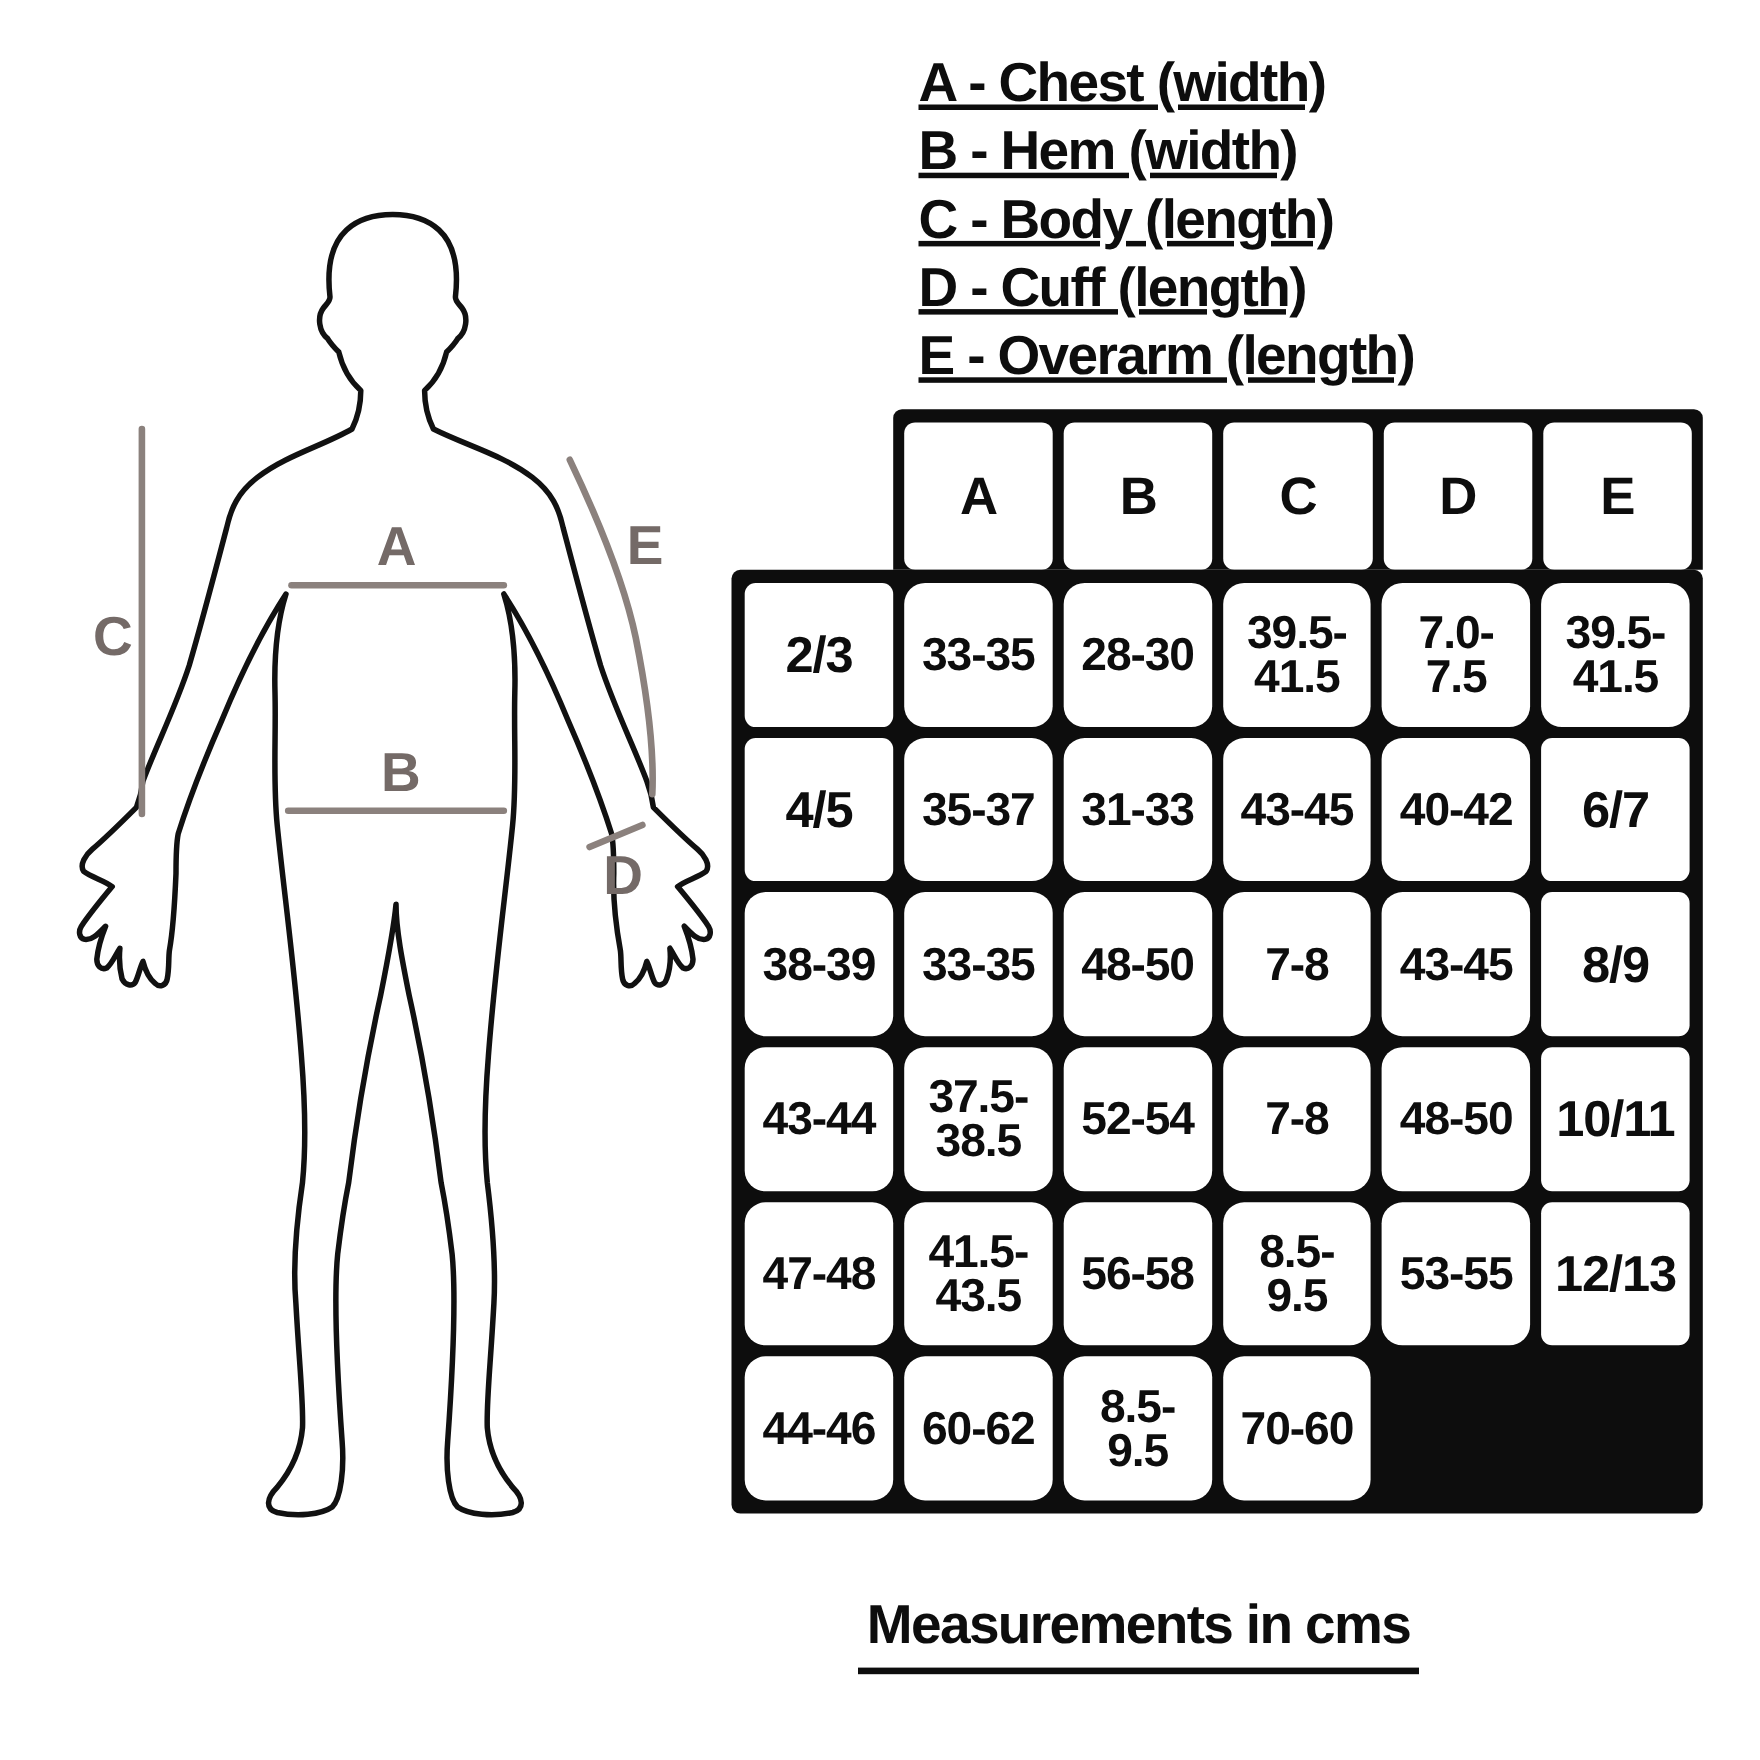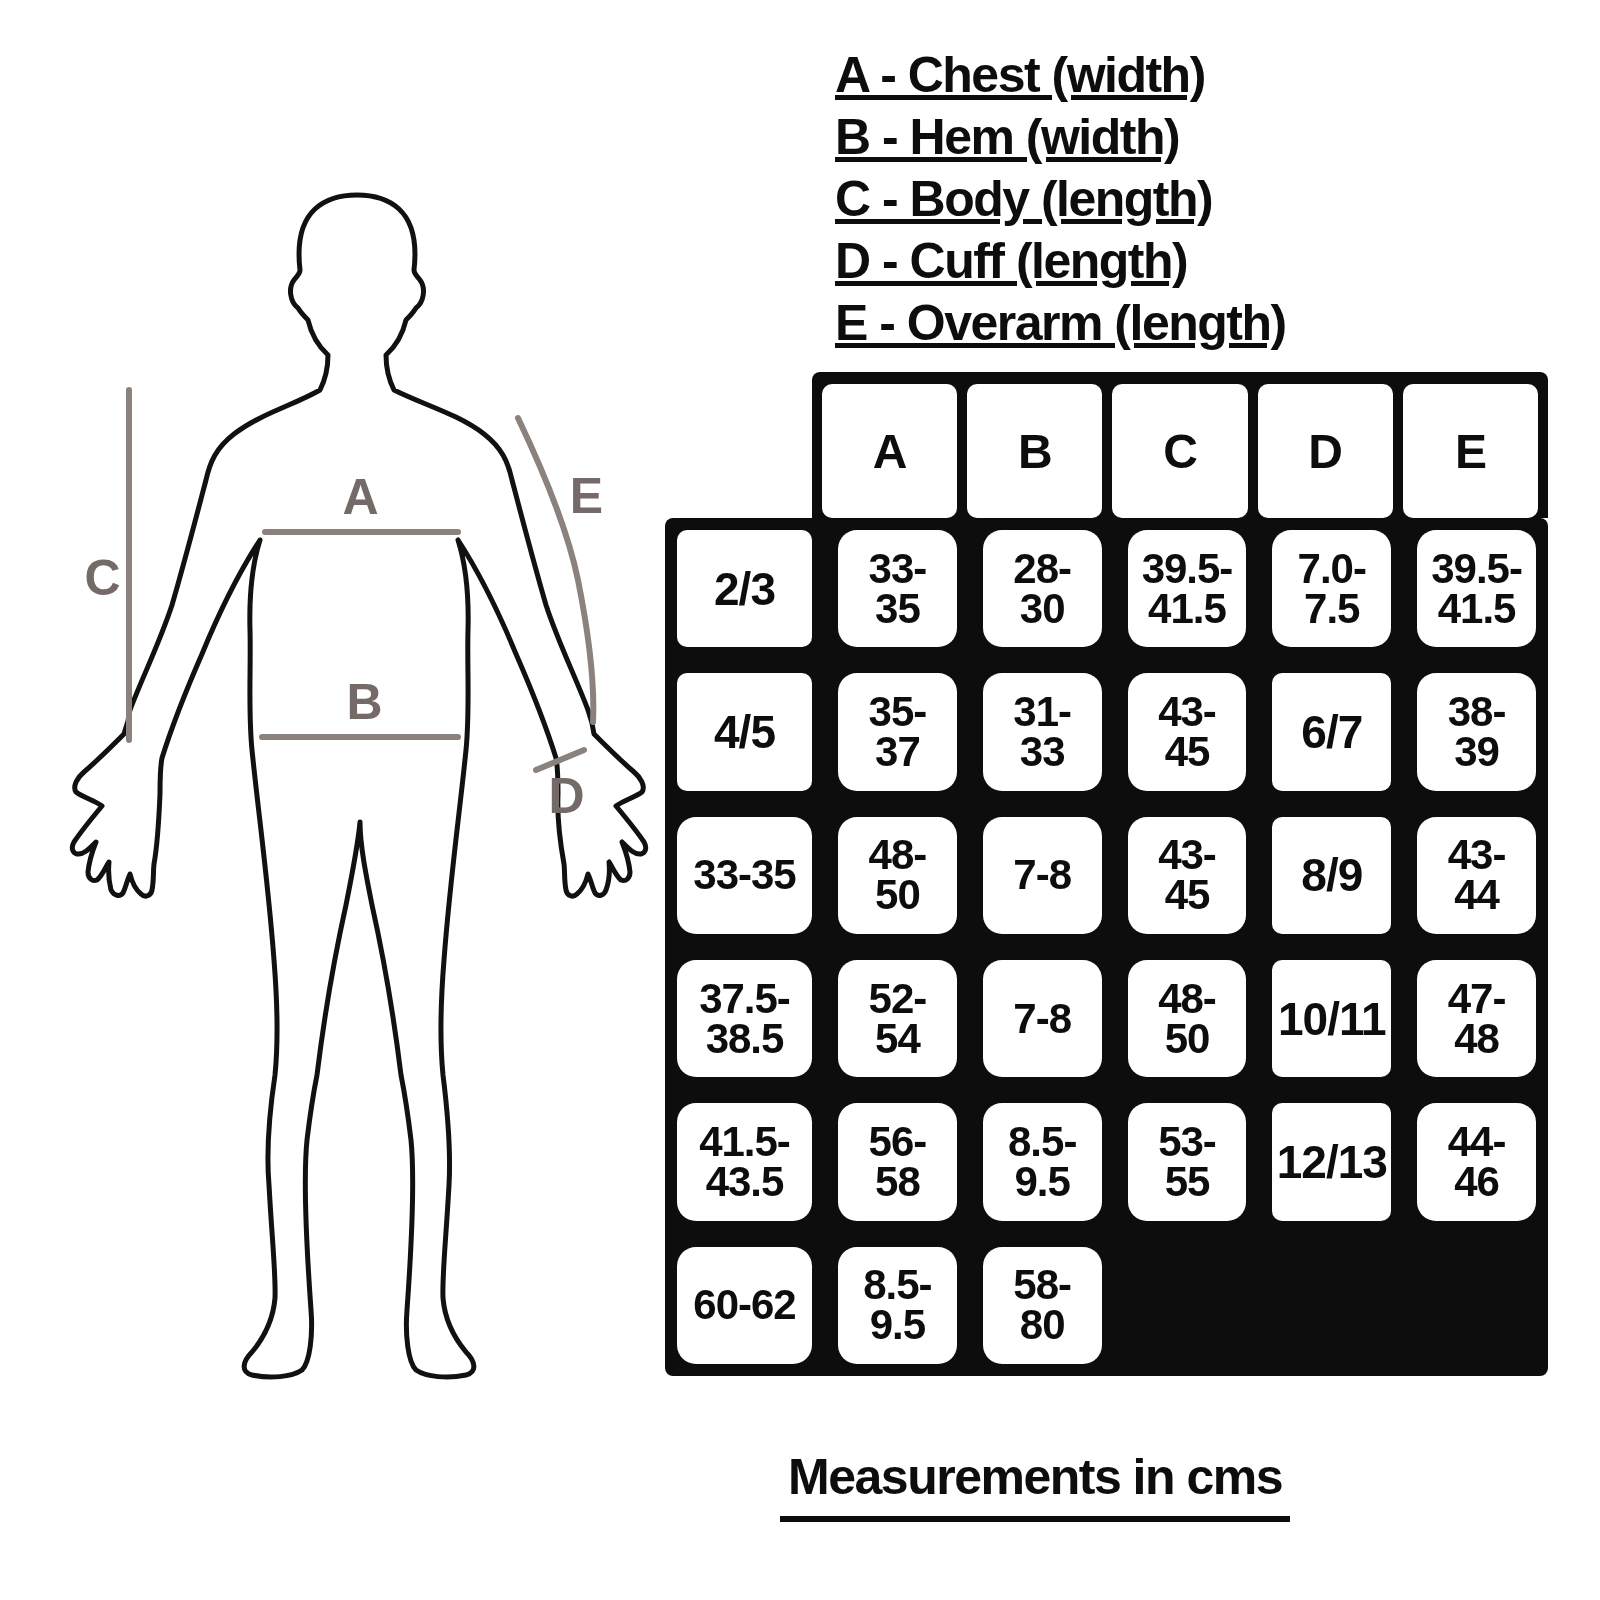--- a/index.html
+++ b/index.html
@@ -17,21 +17,21 @@
   .legend div{font-weight:bold;font-size:50px;line-height:62px;letter-spacing:-1.5px;white-space:nowrap;}
   
   .thead{
     position:absolute;left:812px;top:372px;width:736px;height:146px;box-sizing:border-box;
     background:#0d0d0d;border-radius:8px 8px 0 0;padding:12px 10px 0 10px;
     display:grid;grid-template-columns:repeat(5,1fr);gap:10px;
   }
   .tbody{
     position:absolute;left:665px;top:518px;width:883px;height:858px;box-sizing:border-box;
     background:#0d0d0d;border-radius:8px;padding:12px;
-    display:grid;grid-template-columns:135px repeat(5,1fr);grid-auto-rows:1fr;gap:26px;
+    display:grid;grid-template-columns:135px repeat(5,1fr);grid-auto-rows:1fr;gap:10px;
   }
   .cell{
     background:#fff;border-radius:10px;display:flex;align-items:center;justify-content:center;
     text-align:center;font-weight:bold;overflow:hidden;
   }
   .hcell{font-size:48px;letter-spacing:-1px;}
   .scell{font-size:46px;letter-spacing:-1px;padding:0 6px;}
   .vcell{font-size:42px;letter-spacing:-1px;line-height:0.95;padding:0 10px;border-radius:19px;}
   
   .caption{position:absolute;left:770px;top:1448px;width:520px;text-align:right;}
@@ -172,20 +172,21 @@
     <div class="cell vcell">33-35</div>
     <div class="cell vcell">28-30</div>
     <div class="cell vcell">39.5-41.5</div>
     <div class="cell vcell">7.0-7.5</div>
     <div class="cell vcell">39.5-41.5</div>
 
     <div class="cell scell">4/5</div>
     <div class="cell vcell">35-37</div>
     <div class="cell vcell">31-33</div>
     <div class="cell vcell">43-45</div>
+    <div class="cell vcell">40-42</div>
 
     <div class="cell scell">6/7</div>
     <div class="cell vcell">38-39</div>
     <div class="cell vcell">33-35</div>
     <div class="cell vcell">48-50</div>
     <div class="cell vcell">7-8</div>
     <div class="cell vcell">43-45</div>
 
     <div class="cell scell">8/9</div>
     <div class="cell vcell">43-44</div>
@@ -198,20 +199,20 @@
     <div class="cell vcell">47-48</div>
     <div class="cell vcell">41.5-43.5</div>
     <div class="cell vcell">56-58</div>
     <div class="cell vcell">8.5-9.5</div>
     <div class="cell vcell">53-55</div>
 
     <div class="cell scell">12/13</div>
     <div class="cell vcell">44-46</div>
     <div class="cell vcell">60-62</div>
     <div class="cell vcell">8.5-9.5</div>
-    <div class="cell vcell">58-80</div>
+    <div class="cell vcell">70-60</div>
   </div>
 
   <div class="caption">
     <span>Measurements in cms</span>
   </div>
 
 </div>
 
 </body></html>

